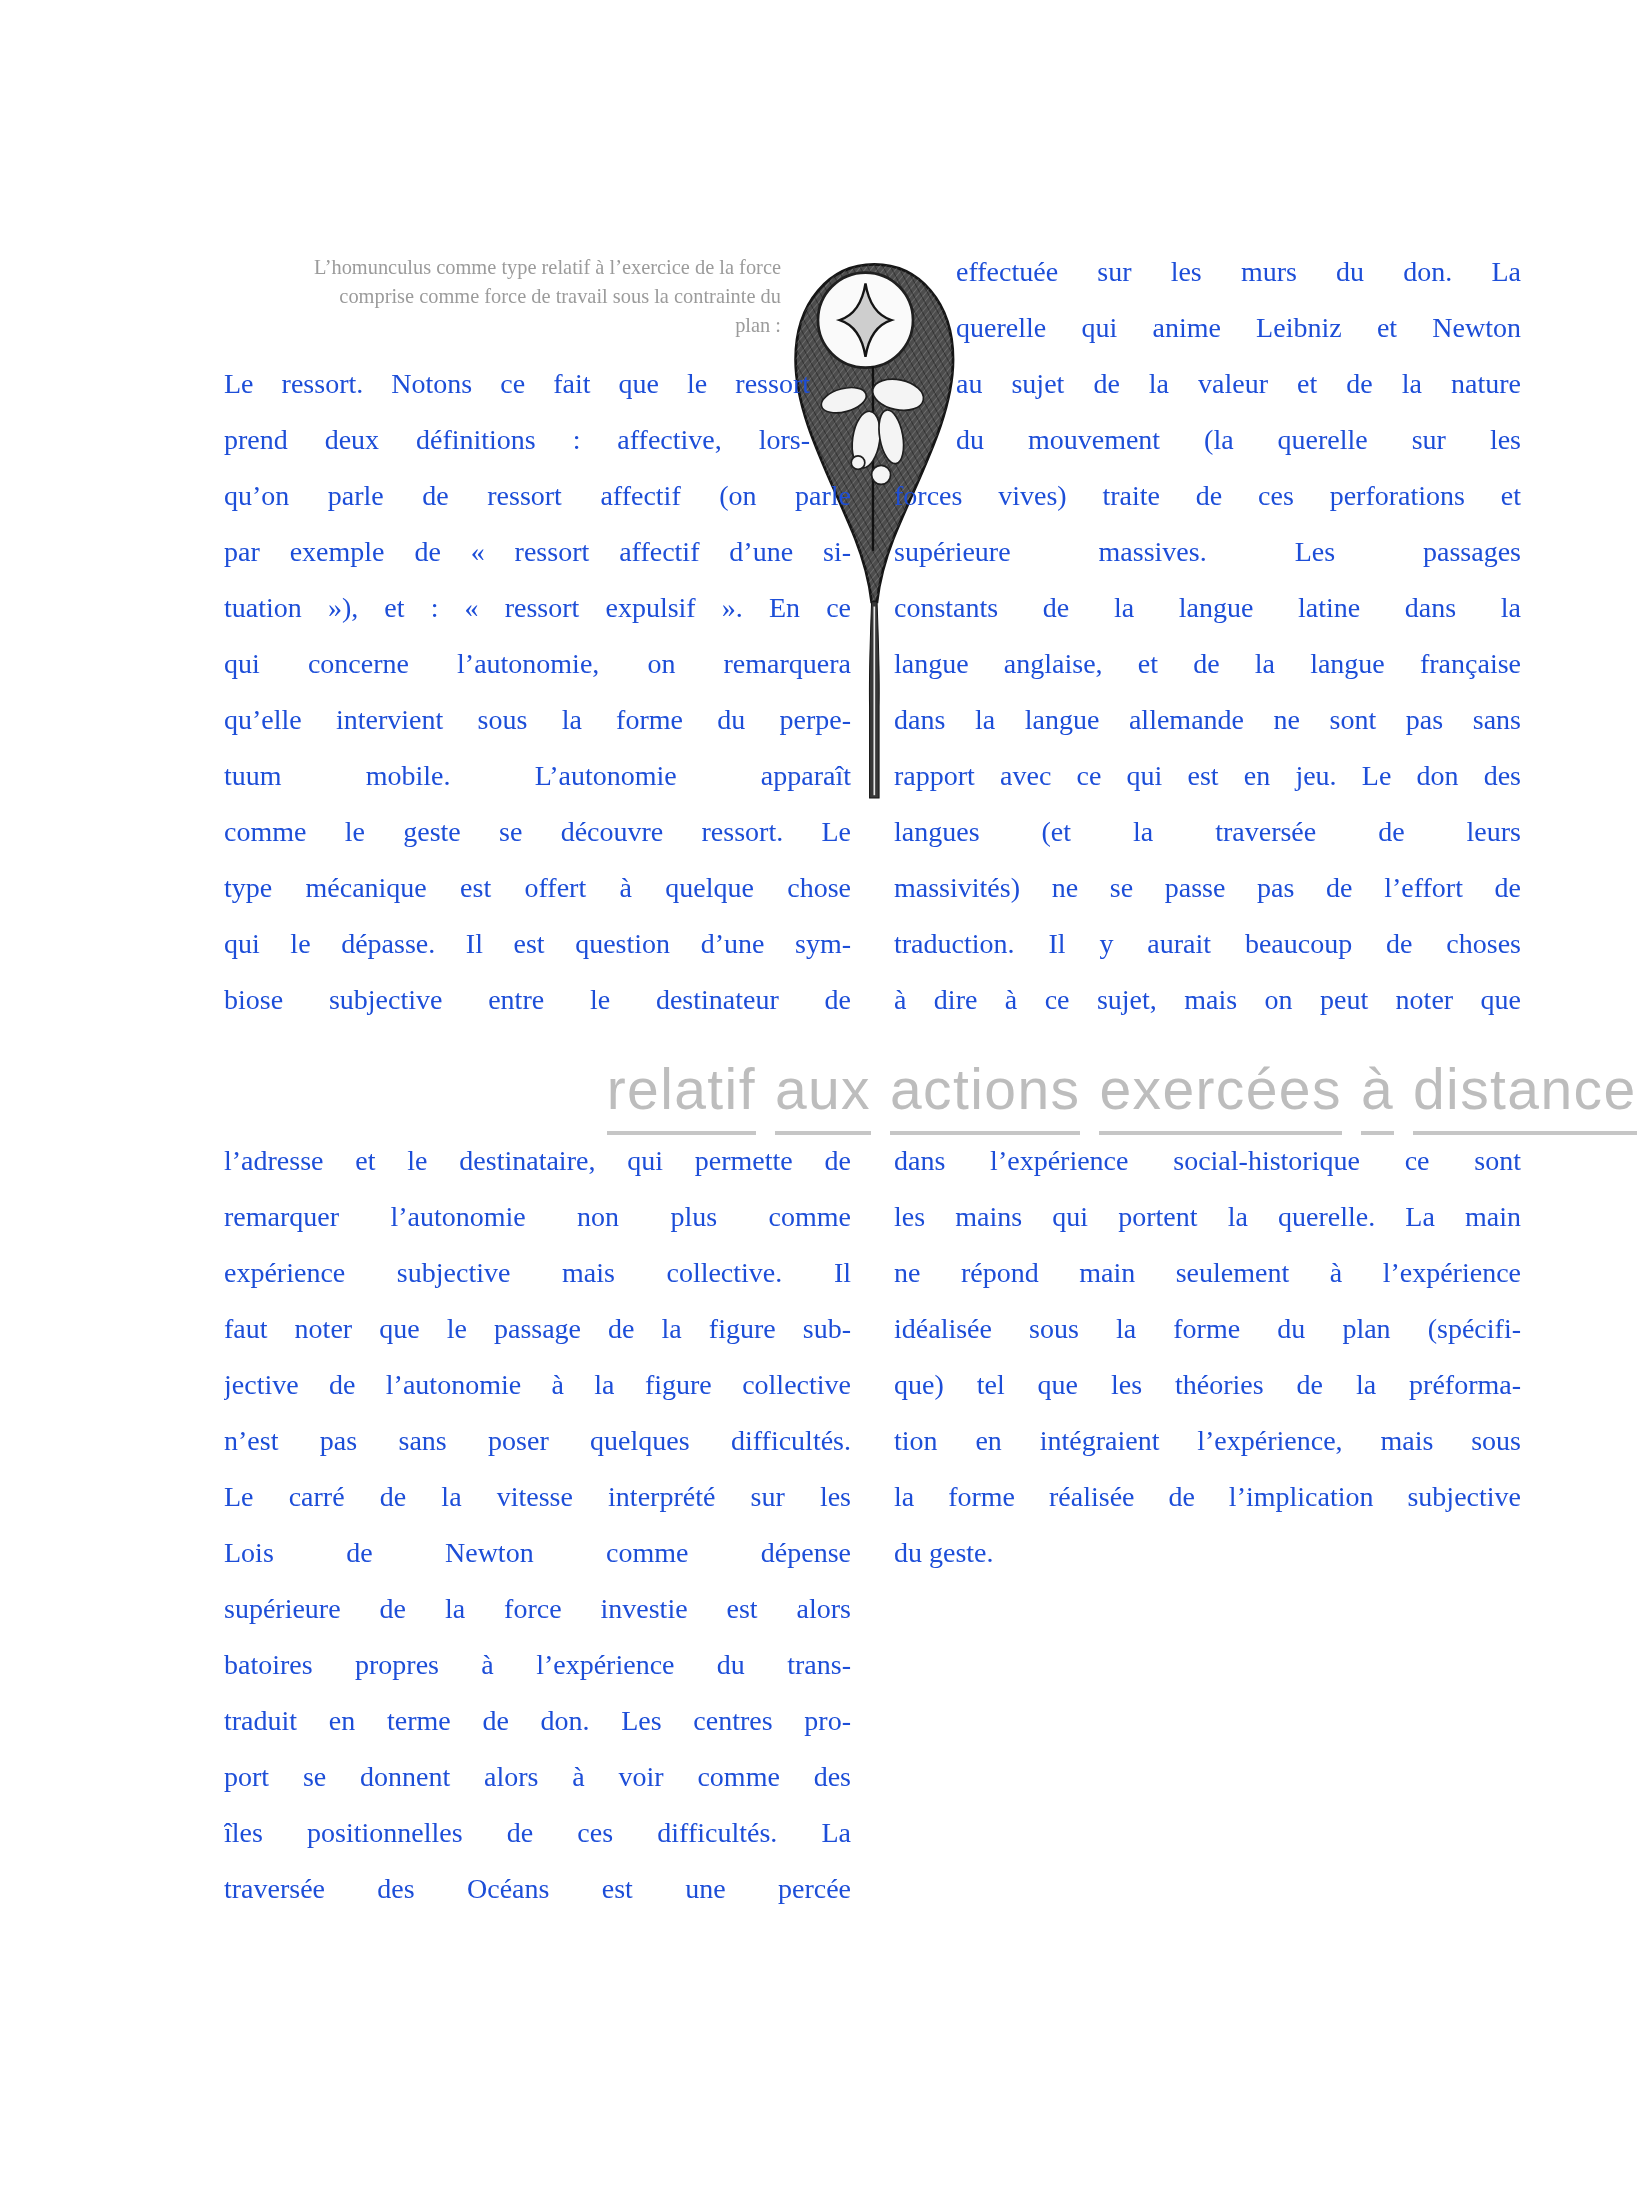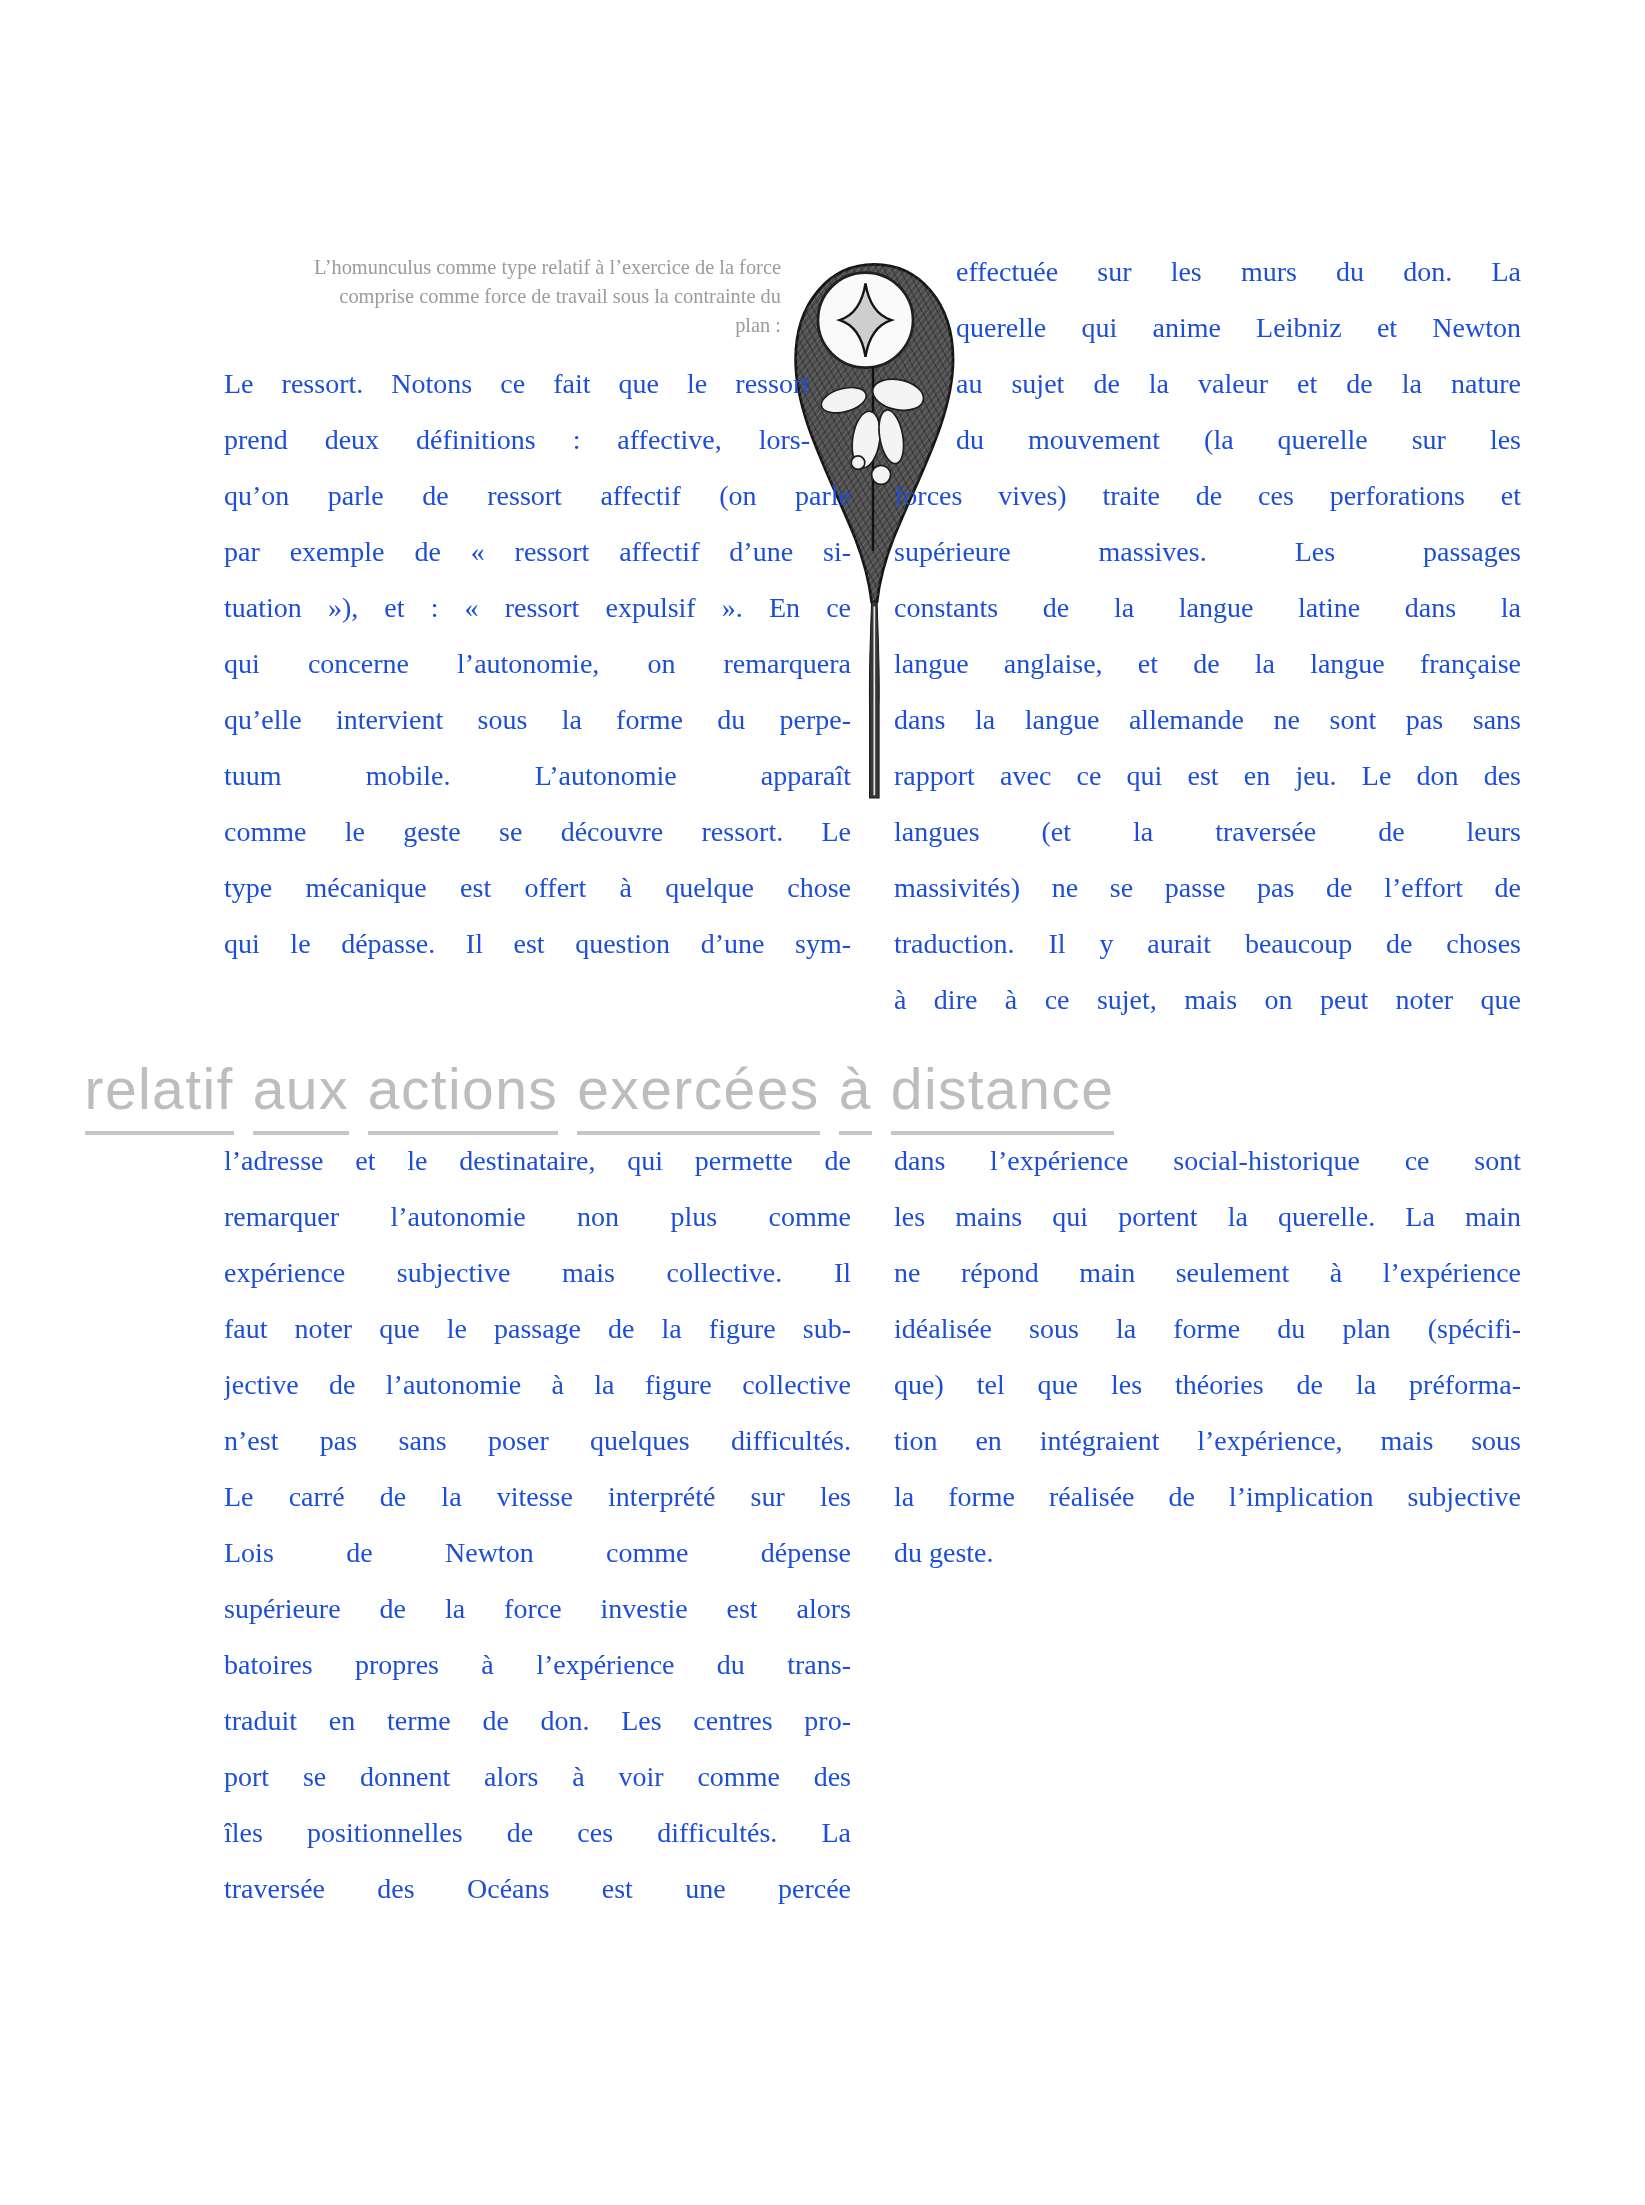--- a/index.html
+++ b/index.html
@@ -22,21 +22,21 @@
   .ln::after{content:"";display:inline-block;width:100%;height:0;}
   .endpar .ln:last-child{text-align-last:left;}
   .endpar .ln:last-child::after{content:none;}
 
   
   .sp-right{float:right;width:41px;height:111px;}
   .sp-left {float:left; width:62px;height:223px;}
 
   
   .heading{position:absolute;left:0;top:1056px;width:1646px;box-sizing:border-box;
-           padding-left:75px;text-align:left;
+           padding-left:75px;text-align:right;
            font-family:"Liberation Sans", sans-serif;font-weight:200;
            font-size:57px;color:#bdbdbd;letter-spacing:1.4px;white-space:nowrap;}
   .hw{display:inline-block;border-bottom:4.1px solid #c6c6c6;padding-bottom:8.8px;margin:0 9.5px;}
 
   
   .figure{position:absolute;left:786px;top:259px;width:178px;height:543px;}
 </style>
 </head>
 <body>
 
@@ -90,20 +90,21 @@
         <div class="ln">prend deux définitions : affective, lors-</div>
         <div class="ln">qu’on parle de ressort affectif (on parle</div>
         <div class="ln">par exemple de « ressort affectif d’une si-</div>
         <div class="ln">tuation »), et : « ressort expulsif ». En ce</div>
         <div class="ln">qui concerne l’autonomie, on remarquera</div>
         <div class="ln">qu’elle intervient sous la forme du perpe-</div>
         <div class="ln">tuum mobile. L’autonomie apparaît</div>
         <div class="ln">comme le geste se découvre ressort. Le</div>
         <div class="ln">type mécanique est offert à quelque chose</div>
         <div class="ln">qui le dépasse. Il est question d’une sym-</div>
+        <div class="ln">biose subjective entre le destinateur de</div>
       </div>
   </div>
 
   <div class="col col-right-top">
     <div class="sp-left"></div>
     <div>
         <div class="ln">effectuée sur les murs du don. La</div>
         <div class="ln">querelle qui anime Leibniz et Newton</div>
         <div class="ln">au sujet de la valeur et de la nature</div>
         <div class="ln">du mouvement (la querelle sur les</div>

